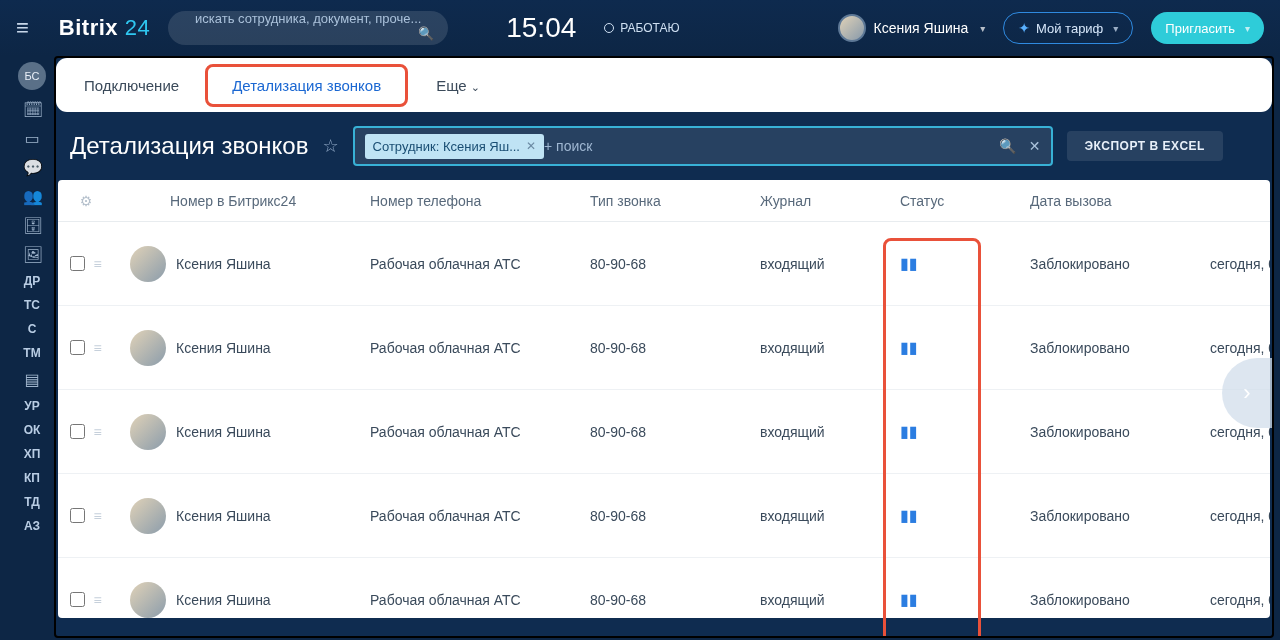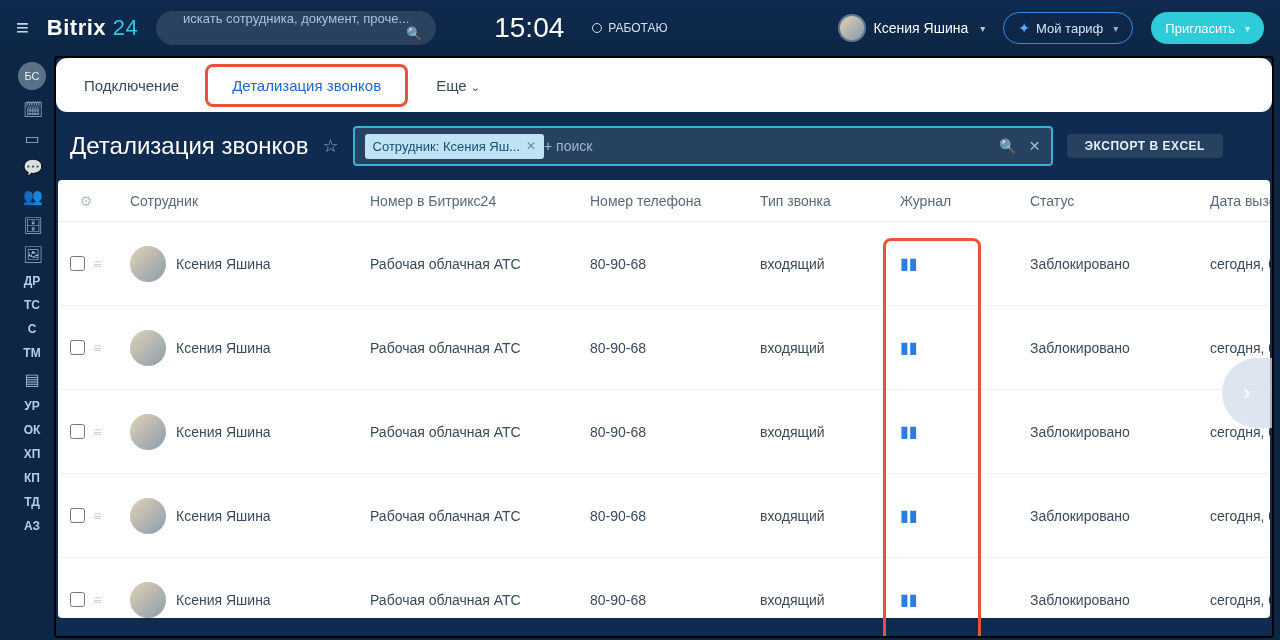--- a/index.html
+++ b/index.html
@@ -15,21 +15,21 @@
   height: 56px;
   background: linear-gradient(180deg,#0e2a4e,#0d2645);
   display: flex;
   align-items: center;
   padding: 0 16px;
   gap: 18px;
   color: #fff;
 }
 .hamburger { font-size: 22px; color: #c7d6e8; cursor: pointer; }
 .logo { font-size: 22px; font-weight: 300; letter-spacing: .5px; }
-.logo strong { font-weight: 600; }
+.logo strong { font-weight: 600; margin-left: 12px; }
 .logo span.num { color: #2fc7f0; }
 .searchpill {
   background: rgba(255,255,255,.12);
   border-radius: 18px;
   height: 34px; width: 280px;
   display:flex; align-items:center;
   padding: 0 14px; color: #aac1da;
   font-size: 13px;
   flex-direction: column;
 }
@@ -95,21 +95,21 @@
 }
 .chip {
   background:#bfe3f4; color:#1a4e73; font-size:13px;
   padding:5px 8px; border-radius:3px; display:flex; align-items:center; gap:6px;
 }
 .chip .x { color:#6b8aa3; font-size:12px; cursor:pointer;}
 .filterbox .hint { color:#9fb7d2; font-size:14px; }
 .filterbox .right { margin-left:auto; display:flex; gap:12px; color:#a9c1db; font-size:14px;}
 .exportbtn {
   background:rgba(255,255,255,.10); color:#e7eff9; font-size:12px;
-  letter-spacing:.5px; padding:0 18px; height:24px; border-radius:4px;
+  letter-spacing:.5px; padding:0 18px; height:30px; border-radius:4px;
   display:flex; align-items:center; font-weight:600; cursor:pointer;
 }
 
 .grid {
   background:#fff; border-radius:4px; margin:0 2px 2px 2px;
   height: calc(100% - 140px); overflow:hidden;
 }
 .ghead {
   display:grid; grid-template-columns: 56px 56px 200px 220px 170px 140px 130px 180px 120px;
   align-items:center; height:42px; font-size:14px; color:#58697b;
@@ -217,21 +217,20 @@
         <span>✕</span>
       </div>
     </div>
     <div class="exportbtn">ЭКСПОРТ В EXCEL</div>
   </div>
 
   <div class="grid">
     <div class="ghead">
       <div class="gear">⚙</div>
       <div></div>
-      <div style="margin-left:-40px;">Сотрудник</div>
       <div>Номер в Битрикс24</div>
       <div>Номер телефона</div>
       <div>Тип звонка</div>
       <div class="jcol"><span>Журнал</span></div>
       <div>Статус</div>
       <div><span>Дата вызова</span></div>
     </div>
     <div id="rows">
         <div class="row">
     <div class="chk">

